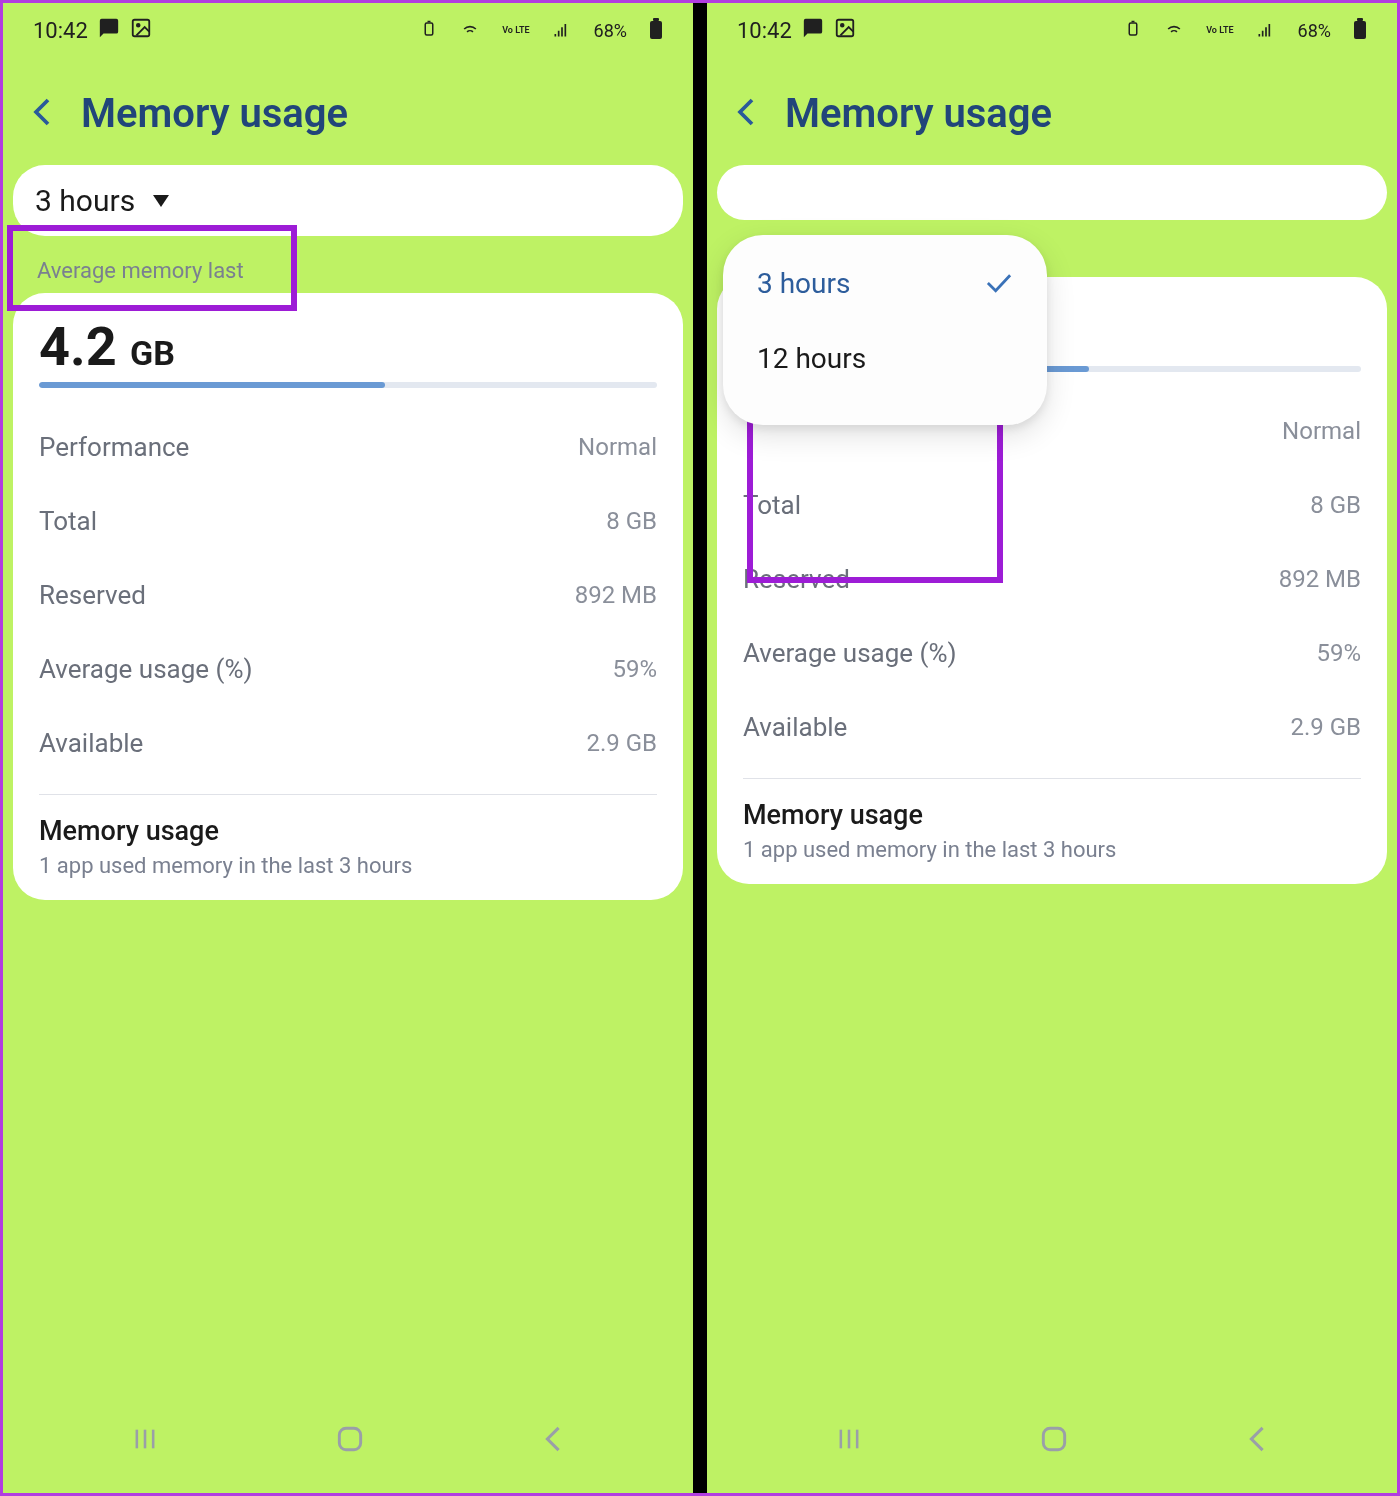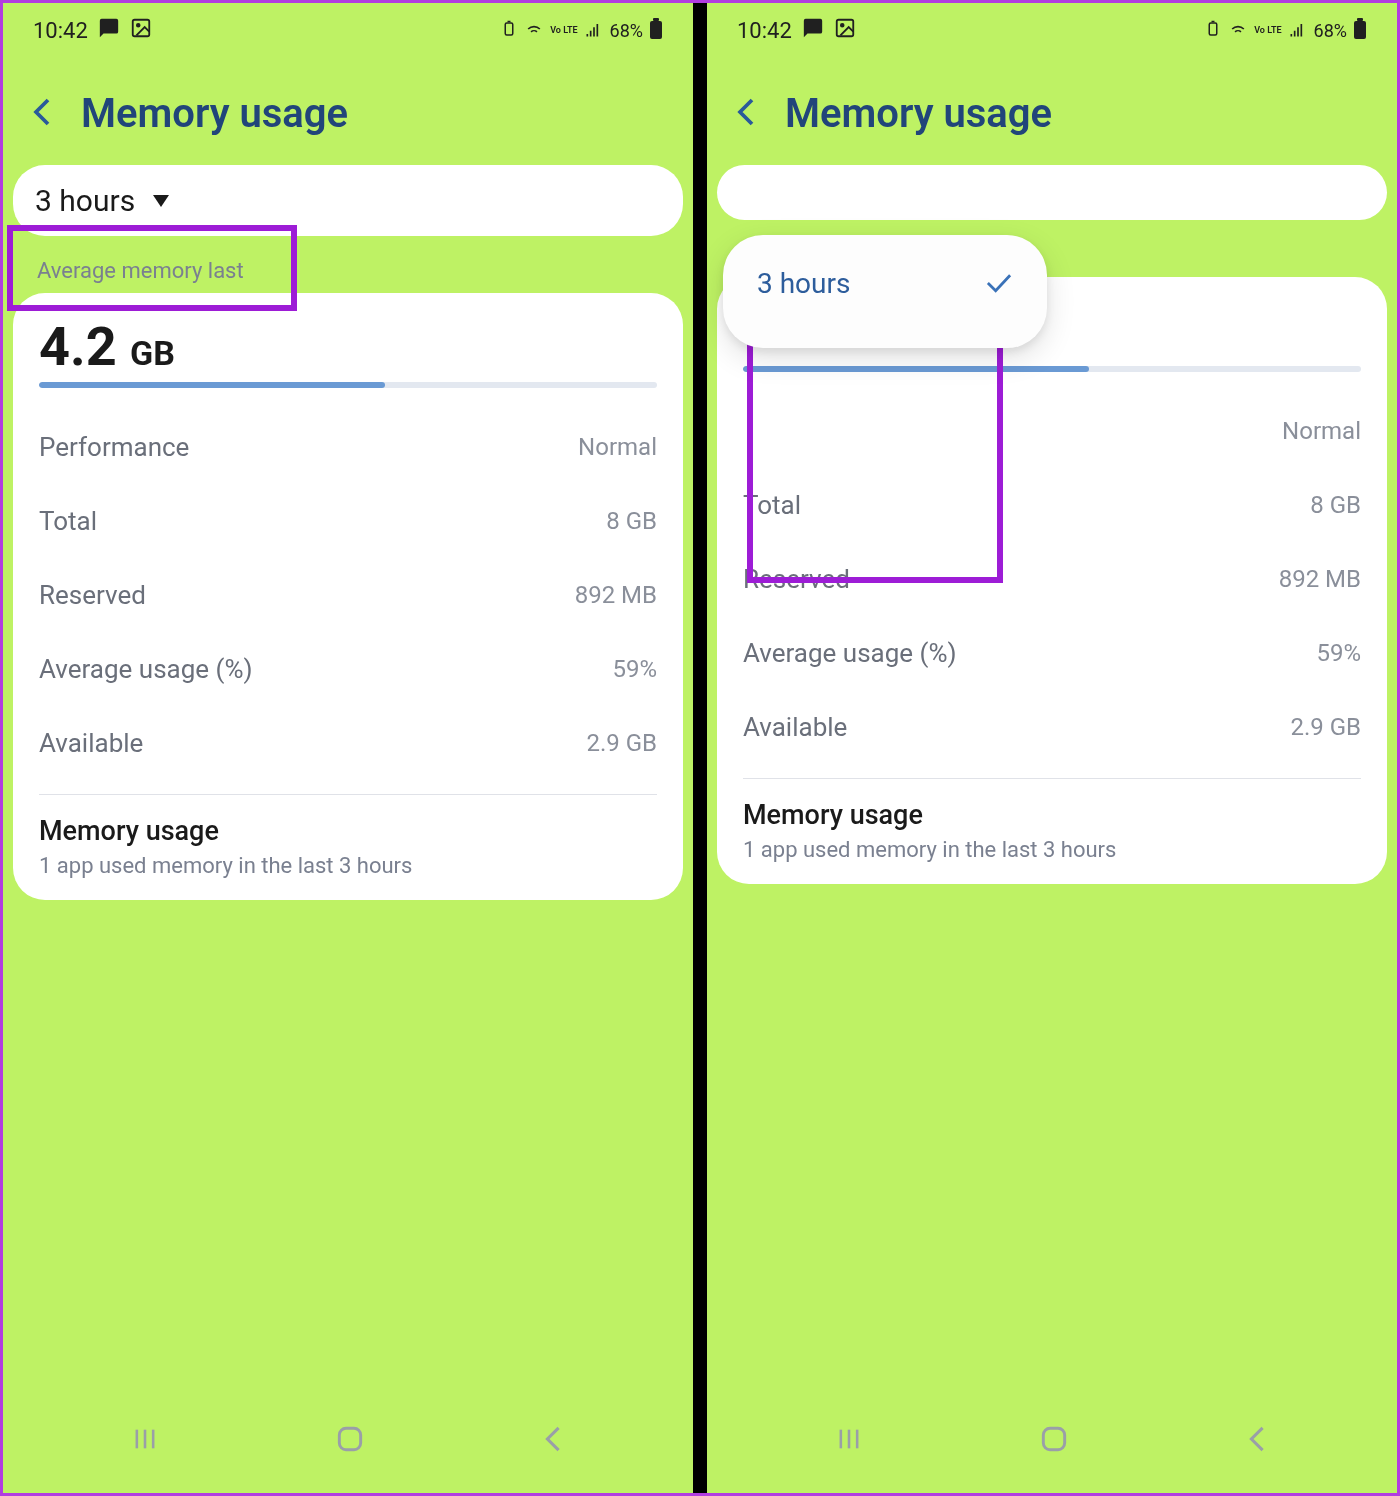--- a/index.html
+++ b/index.html
@@ -23,21 +23,21 @@
 }
 .status-bar {
   display: flex;
   justify-content: space-between;
   align-items: center;
   padding: 14px 30px 10px 30px;
   font-size: 20px;
   color: #202020;
 }
 .status-left { display: flex; align-items: center; gap: 10px; }
-.status-right { display: flex; align-items: center; gap: 6px; font-size: 18px; }
+.status-right { display: flex; align-items: center; gap: 22px; font-size: 18px; }
 .status-time { font-weight: 400; font-size: 22px; }
 .header {
   display: flex;
   align-items: center;
   padding: 36px 20px 28px 30px;
   gap: 30px;
 }
 .back-chevron {
   width: 18px; height: 30px;
   color: #2a5a9a;
@@ -396,16 +396,17 @@
 
   <div class="dropdown-popup">
     <div class="popup-selected">
       <span>3 hours</span>
       <span class="popup-check">
         <svg width="28" height="20" viewBox="0 0 24 18" fill="none" stroke="#3a72b8" stroke-width="2.5">
             <path d="M2 9 L9 16 L22 2"></path>
           </svg>
       </span>
     </div>
+    <div class="popup-option">12 hours</div>
   </div>
 
   <div class="highlight-box" style="left:40px;top:320px;width:256px;height:260px"></div>
 </div>
 
 </body></html>

